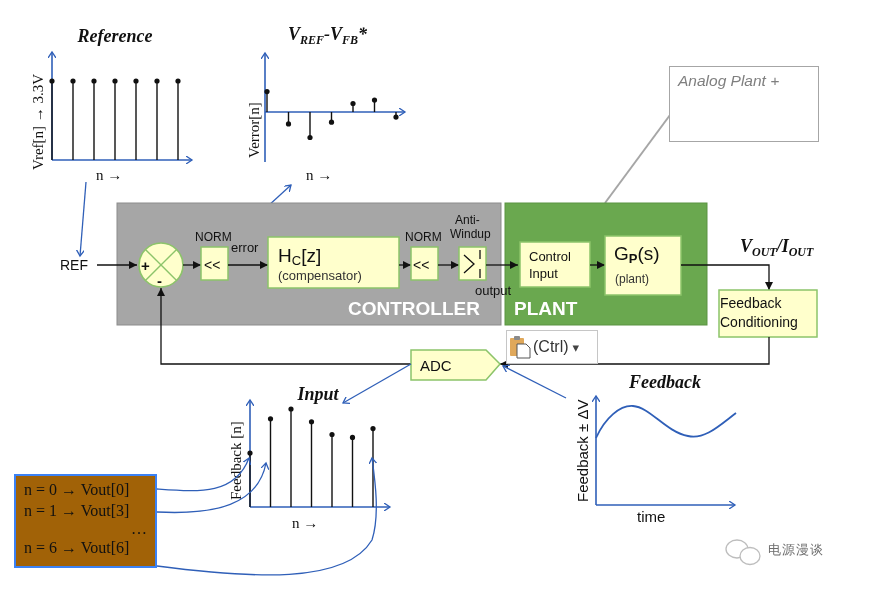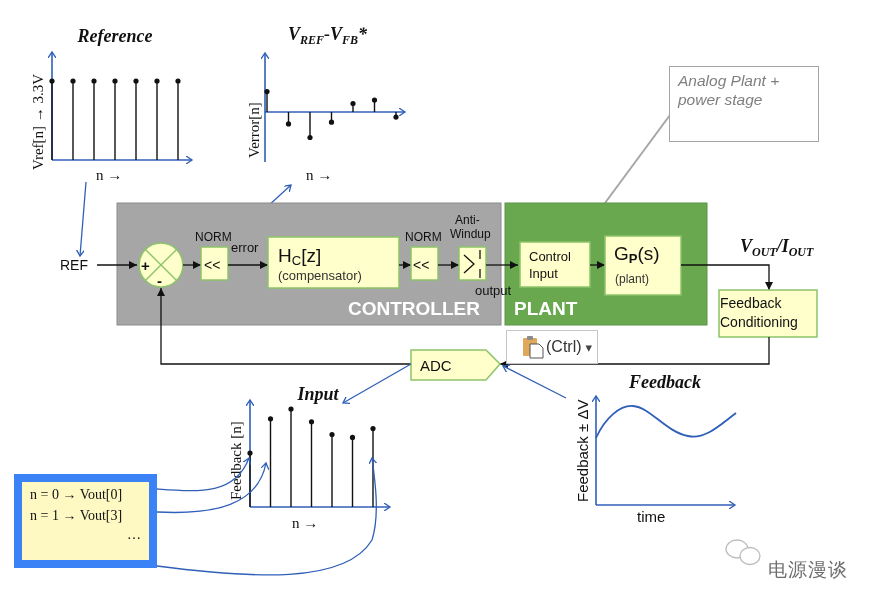--- a/index.html
+++ b/index.html
@@ -11,27 +11,27 @@
   .blk { fill: #111; }
   .stem { stroke: #111; stroke-width: 1.4; }
   .axis { stroke: #2f5fb8; stroke-width: 1.6; fill: none; }
   .bline { stroke: #2f5fb8; stroke-width: 1.3; fill: none; }
   .wire { stroke: #111; stroke-width: 1.3; fill: none; }
   .block { fill: #ffffcc; stroke: #8cc46a; stroke-width: 1.5; }
   .callout { position: absolute; border: 1.5px solid #a6a6a6; background: #fff;
              color: #7f7f7f; font-style: italic; font-size: 15.5px; line-height: 19px;
              padding: 4px 8px; box-sizing: border-box; }
   .callout .ul { text-decoration: underline; text-decoration-color: #3b6fd4; }
-  .lookup { position: absolute; border: 8px solid #3b82f6; background: #fef9c3;
-            box-sizing: border-box; font-family: "Liberation Serif", serif; font-size: 14px;
+  .lookup { position: absolute; border: 2px solid #3b82f6; background: #a16207;
+            box-sizing: border-box; font-family: "Liberation Serif", serif; font-size: 16px;
             color: #111; padding: 5px 8px 0 8px; }
   .lookup div { height: 21px; white-space: nowrap; }
   .paste { position: absolute; border: 1px solid #c6c6c6; background: #fff; box-sizing: border-box;
-           font-size: 16px; color: #333; display: flex; align-items: center; padding-left: 15px; }
-  .wm { position: absolute; color: #6d6d6d; font-size: 19px; letter-spacing: 1px; margin-top: 16px; }
+           font-size: 16px; color: #333; display: flex; align-items: center; padding-left: 2px; }
+  .wm { position: absolute; color: #6d6d6d; font-size: 13px; letter-spacing: 1px; }
 </style>
 </head>
 <body>
 
 <svg width="884" height="591" viewBox="0 0 884 591">
   <defs>
     <marker id="arrB" markerWidth="8" markerHeight="8" refX="6" refY="4" orient="auto" markerUnits="userSpaceOnUse">
       <path d="M0,0 L6,4 L0,8" fill="none" stroke="#2f5fb8" stroke-width="1.3"></path>
     </marker>
     <marker id="arrK" markerWidth="9" markerHeight="8" refX="8" refY="4" orient="auto" markerUnits="userSpaceOnUse">
@@ -198,32 +198,32 @@
   </g>
 
   <g fill="#fff" stroke="#bdbdbd" stroke-width="1.3">
     <ellipse cx="737" cy="549" rx="11" ry="9"></ellipse>
     <ellipse cx="750" cy="556" rx="10" ry="8.5"></ellipse>
   </g>
 </svg>
 
 <div class="callout" style="left:669px; top:66px; width:150px; height:76px;">
   <div>Analog Plant +</div>
-  <div>power stage</div>
 </div>
 
 <div class="paste" style="left:506px; top:330px; width:92px; height:34px;">
   <svg width="22" height="24" viewBox="0 0 22 24" style="position:static">
     <rect x="1" y="3" width="14" height="18" rx="1" fill="#e0a85a"></rect>
     <rect x="5" y="1" width="6" height="4" rx="1" fill="#8a8a8a"></rect>
     <path d="M8,9 L17,9 L21,13 L21,23 L8,23 Z" fill="#fff" stroke="#555" stroke-width="1"></path>
   </svg>
   <span style="margin-left:2px">(Ctrl)</span>
   <span style="margin-left:4px; font-size:13px; color:#444">▾</span>
 </div>
 
 <div class="lookup" style="left:14px; top:474px; width:143px; height:94px;">
   <div>n = 0 → Vout[0]</div>
   <div>n = 1 → Vout[3]</div>
   <div style="text-align:right; height:16px; line-height:12px;">…</div>
+  <div>n = 6 → Vout[6]</div>
 </div>
 
 <div class="wm" style="left:768px; top:541px;">电源漫谈</div>
 
 </body></html>

